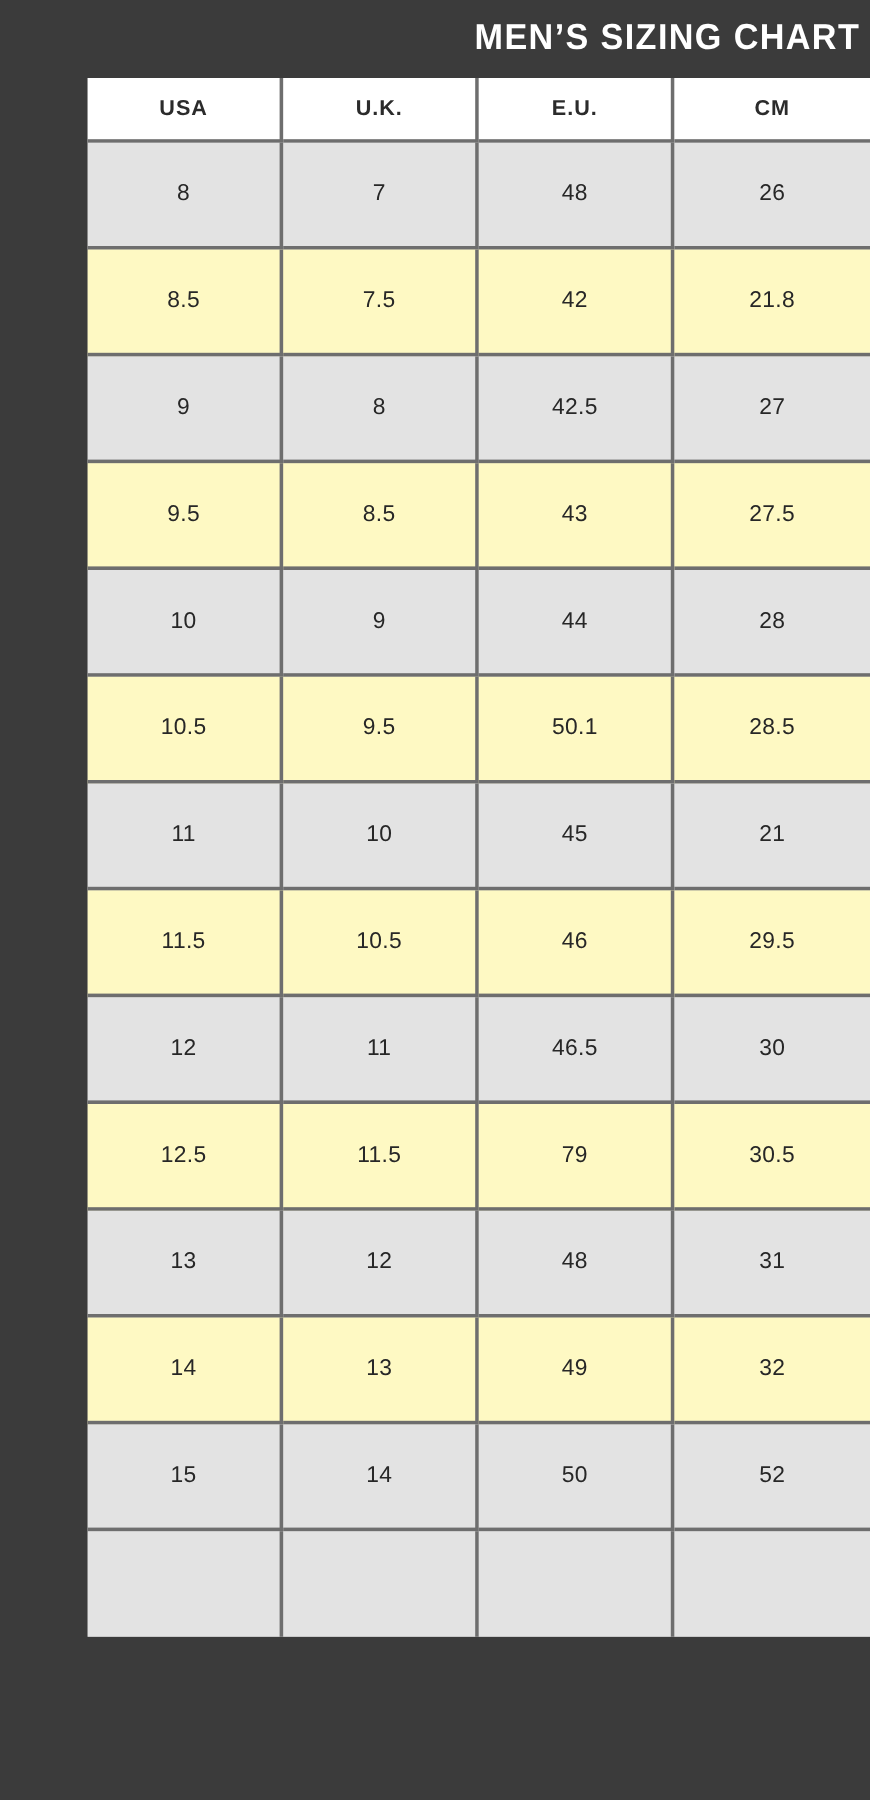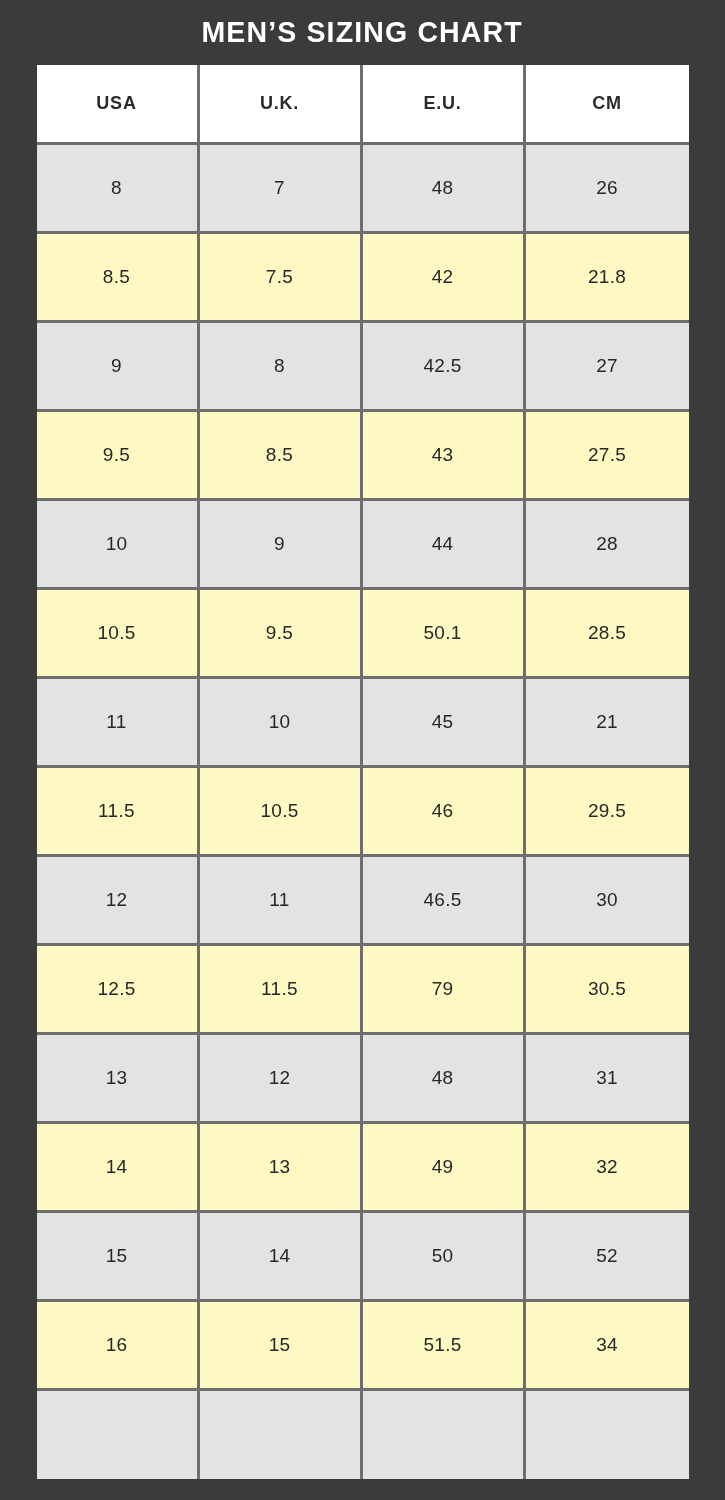--- a/index.html
+++ b/index.html
@@ -14,21 +14,21 @@
     overflow: hidden;
   }
 
   .chart-frame {
     width: 725px;
     height: 1500px;
     box-sizing: border-box;
     background: #3b3b3b;
     display: flex;
     flex-direction: column;
-    align-items: center;
+    align-items: flex-end;
   }
 
   .chart-title {
     color: #ffffff;
     font-family: "Liberation Sans", sans-serif;
     font-weight: 700;
     font-size: 30px;
     letter-spacing: 1.2px;
     line-height: 1;
     margin-top: 17px;
@@ -70,21 +70,21 @@
   table.size-table td:last-child {
     border-right: none;
   }
 
   table.size-table tr.last-row td {
     border-bottom: none;
   }
 
   thead th {
     background: #ffffff;
-    height: 80px;
+    height: 54px;
     color: #2b2b2b;
     font-weight: 700;
     font-size: 18px;
     letter-spacing: 0.8px;
   }
 
   tbody td {
     height: 89px;
     color: #272727;
     font-weight: 400;
@@ -213,26 +213,20 @@
           <td>32</td>
         </tr>
 
         <tr class="row-odd">
           <td>15</td>
           <td>14</td>
           <td>50</td>
           <td>52</td>
         </tr>
 
-        <tr class="row-even">
-          <td>16</td>
-          <td>15</td>
-          <td>51.5</td>
-          <td>34</td>
-        </tr>
 
         <tr class="row-odd empty-row last-row">
           <td></td>
           <td></td>
           <td></td>
           <td></td>
         </tr>
 
       </tbody>
     </table>

